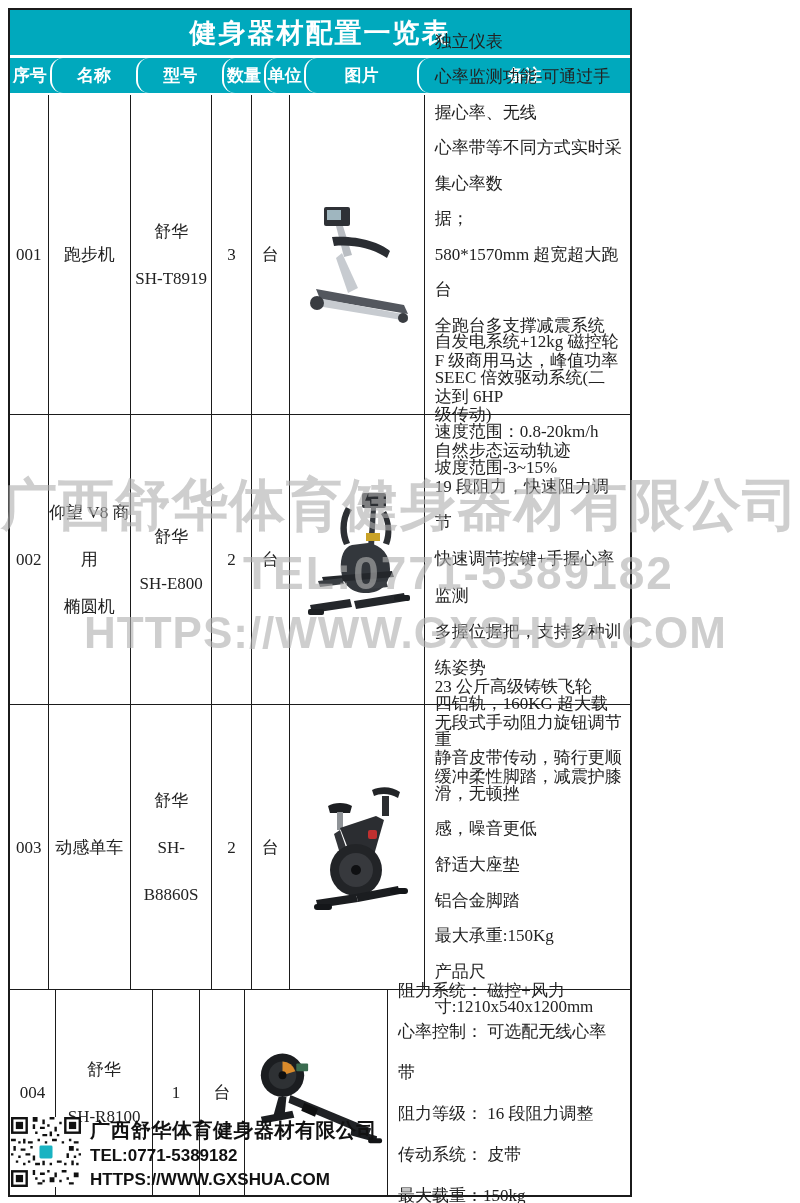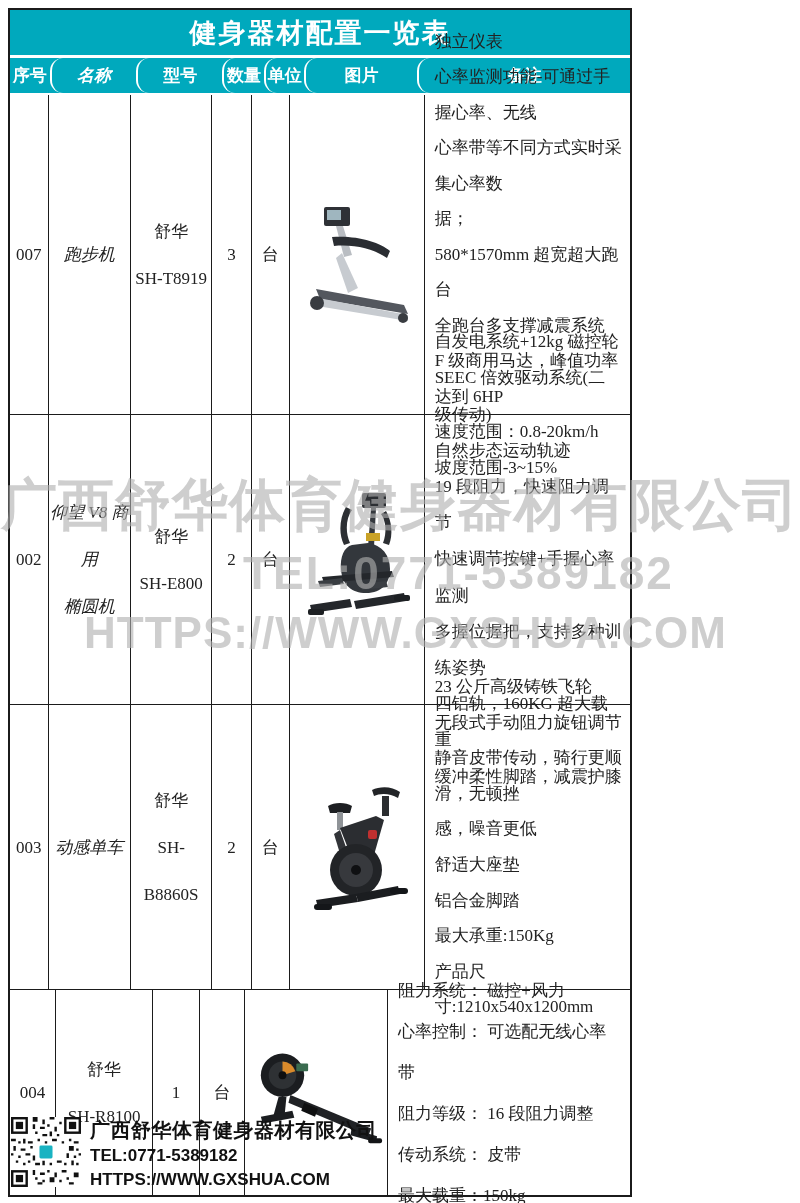--- a/index.html
+++ b/index.html
@@ -33,21 +33,21 @@
   .trow{display:flex;border-bottom:1px solid #1b1b1b;box-sizing:border-box;}
   .trow:last-child{border-bottom:none;}
   .td{
     display:flex;align-items:center;justify-content:center;
     border-left:1px solid #1b1b1b;box-sizing:border-box;
     font-size:17px;color:#222;text-align:center;
     white-space:pre-line;line-height:47px;
   }
   .td:first-child{border-left:none;}
   
-  .c1{width:50px;}  .c2{width:109px;font-style:italic;} .c3{width:108px;}
+  .c1{width:50px;}  .c2{width:109px;} .c3{width:108px;}
   .c4{width:52px;}  .c5{width:50px;}  .c6{width:143px;}
   .c7{width:268px;}
   
   .r1{height:320px;} .r2{height:290px;} .r3{height:285px;} .r4{height:205px;}
   
   .remarks{
     justify-content:flex-start;text-align:left;
     padding-left:10px;padding-right:8px;
   }
   .r1 .remarks{line-height:35.5px;}
@@ -87,21 +87,21 @@
     <div class="th c1">序号</div>
     <div class="th c2">名称</div>
     <div class="th c3">型号</div>
     <div class="th c4">数量</div>
     <div class="th c5">单位</div>
     <div class="th c6">图片</div>
     <div class="th c7">备注</div>
   </div>
 
   <div class="trow r1">
-    <div class="td c1">007</div>
+    <div class="td c1">001</div>
     <div class="td c2">跑步机</div>
     <div class="td c3">舒华
 SH-T8919</div>
     <div class="td c4">3</div>
     <div class="td c5">台</div>
     <div class="td c6 img-cell">
       <svg width="126" height="136" viewBox="0 0 126 136">
         <rect x="30" y="20" width="26" height="19" rx="2" fill="#2e3136"></rect>
         <rect x="33" y="23" width="14" height="10" fill="#9fb6bf"></rect>
         <path d="M42 39 L50 70 L58 68 L49 39 Z" fill="#b9bdc2"></path>

